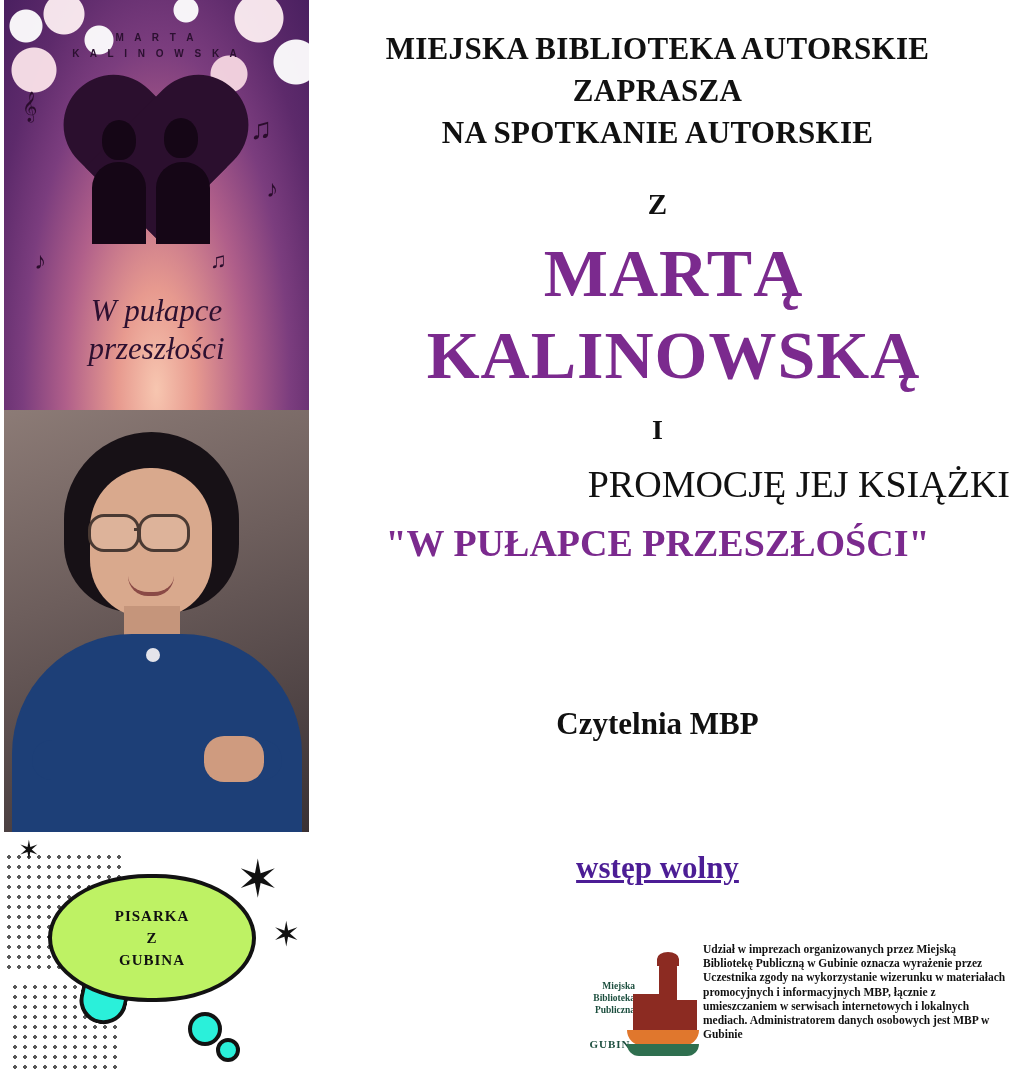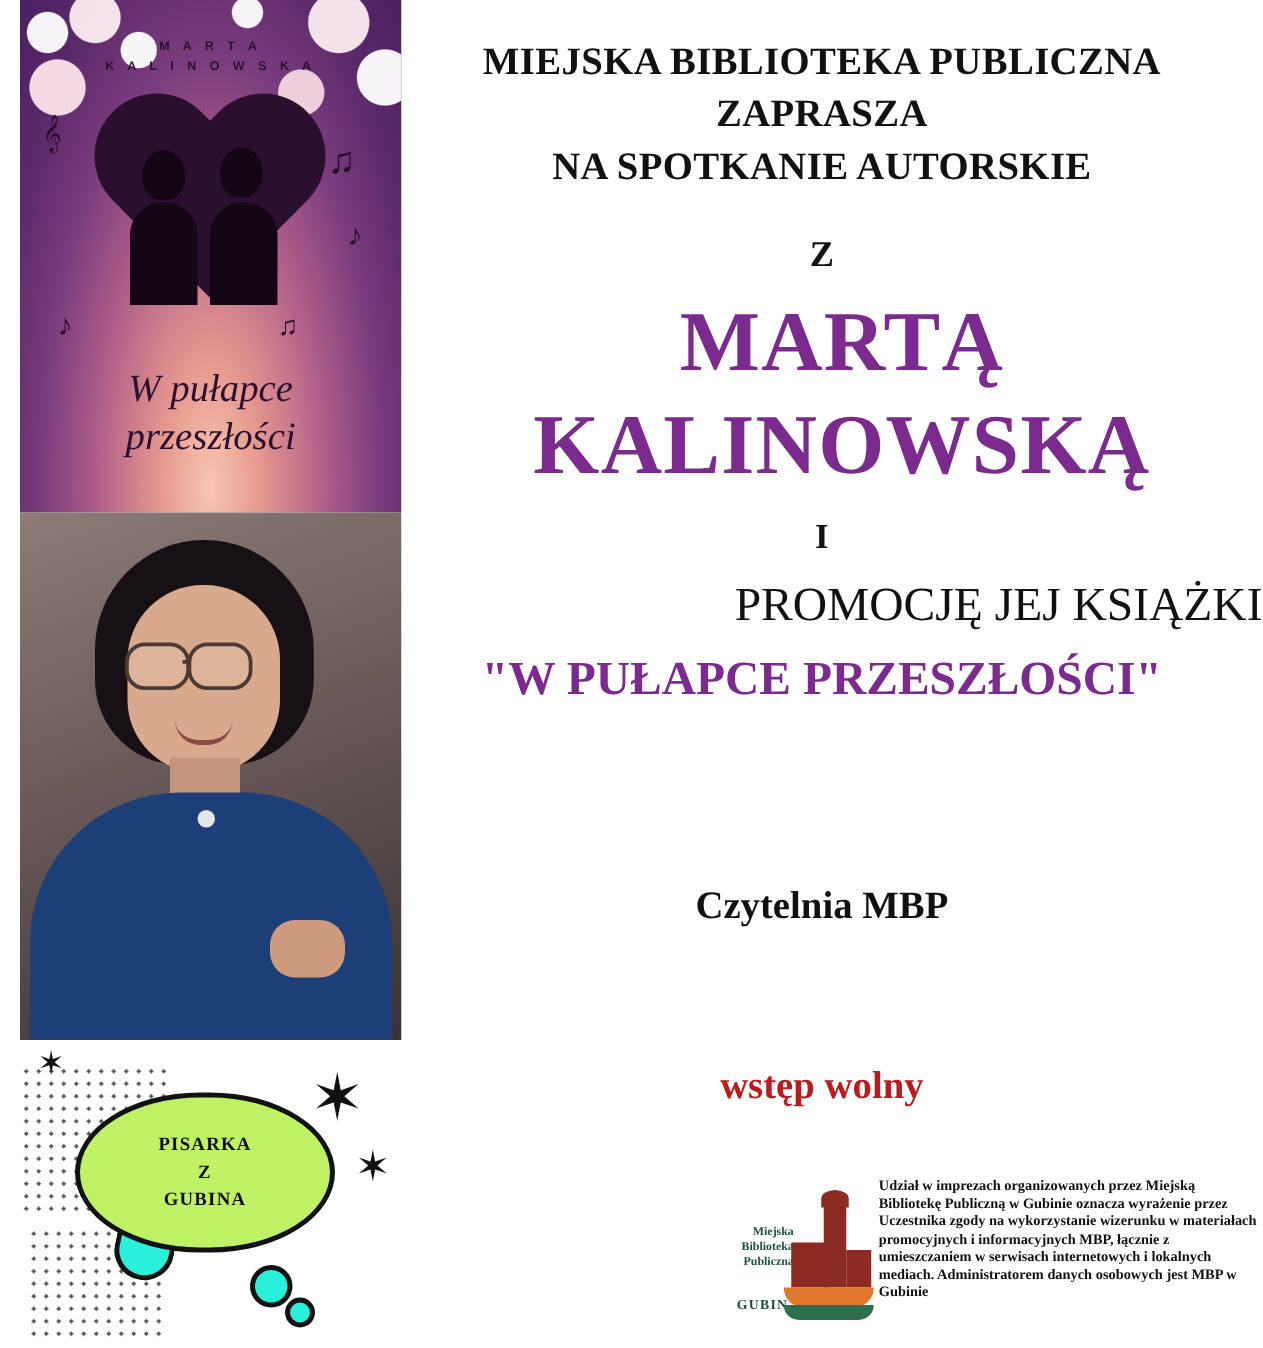--- a/index.html
+++ b/index.html
@@ -5,21 +5,21 @@
   html,body{margin:0;padding:0;}
   body{
     width:1010px;height:1078px;
     background:#ffffff;
     font-family:"Liberation Serif", serif;
     position:relative;overflow:hidden;
   }
   .poster{position:absolute;inset:0;}
 
   
-  .left-col{position:absolute;left:16px;top:0;width:335px;height:1078px;}
+  .left-col{position:absolute;left:4px;top:0;width:335px;height:1078px;}
 
   
   .book-cover{
     position:absolute;left:0;top:0;width:305px;height:410px;
     background:
       radial-gradient(ellipse at 50% 95%, #f7c6b0 0%, #e79a8f 18%, #b05f8a 42%, #7b3d7e 62%, #5d2a6b 80%, #4a2060 100%);
     overflow:hidden;
   }
   .cover-orchids{
     position:absolute;left:0;top:0;width:305px;height:130px;
@@ -163,21 +163,21 @@
   .booktitle{
     position:absolute;left:0;top:518px;width:705px;text-align:center;
     font-weight:bold;font-size:38px;color:#7b2a8e;line-height:50px;
   }
   .when{
     position:absolute;left:0;top:700px;width:705px;text-align:center;
     font-weight:bold;font-size:31px;color:#111;line-height:48px;
   }
   .free{
     position:absolute;left:0;top:850px;width:705px;text-align:center;
-    font-weight:bold;font-size:31px;color:#b91c1c;
+    font-weight:bold;font-size:31px;color:#4c1d95;text-decoration:underline;
   }
 
   
   .footer{position:absolute;left:0;top:920px;width:705px;height:158px;}
   .logo{
     position:absolute;left:272px;top:36px;width:120px;height:106px;
   }
   .logo-text{
     position:absolute;left:0;top:24px;width:58px;text-align:right;
     font-family:"Liberation Serif", serif;font-size:9.5px;color:#1d4f3f;
@@ -276,21 +276,21 @@
         </div>
       </div>
       <div class="bubble-dot bd1"></div>
       <div class="bubble-dot bd2"></div>
     </div>
   </div>
 
   <div class="right">
 
     <div class="head-lines">
-      <div>MIEJSKA BIBLIOTEKA PUBLICZNA</div>
+      <div>MIEJSKA BIBLIOTEKA AUTORSKIE</div>
       <div>ZAPRASZA</div>
       <div>NA SPOTKANIE AUTORSKIE</div>
     </div>
 
     <div class="z-line">Z</div>
 
     <div class="author-name">
       <div>MARTĄ</div>
       <div>KALINOWSKĄ</div>
     </div>

